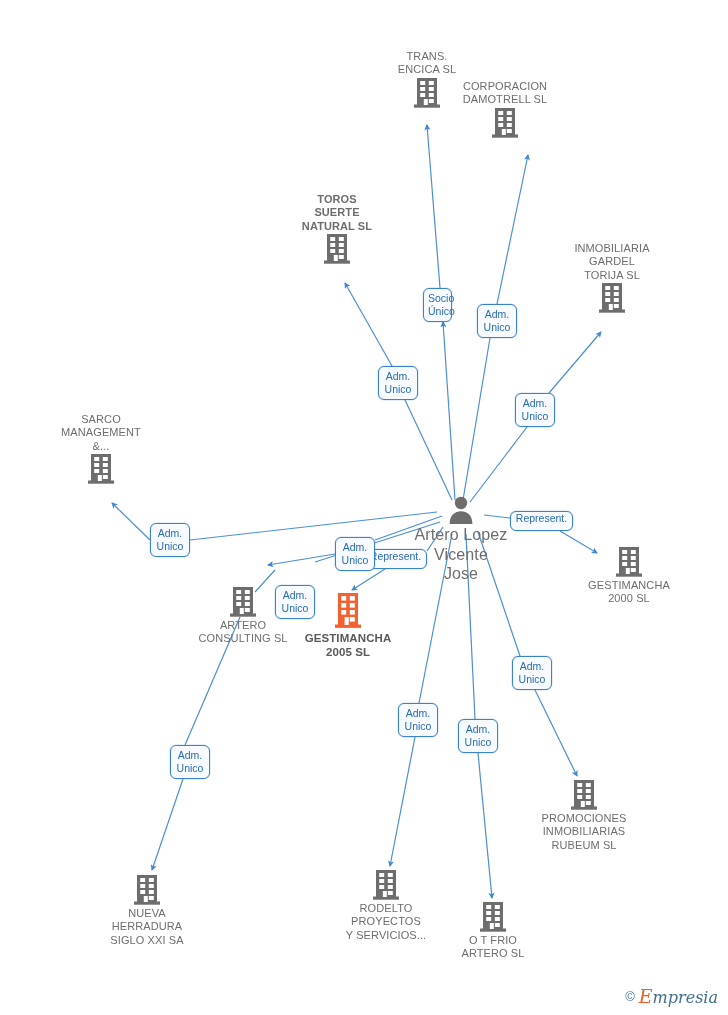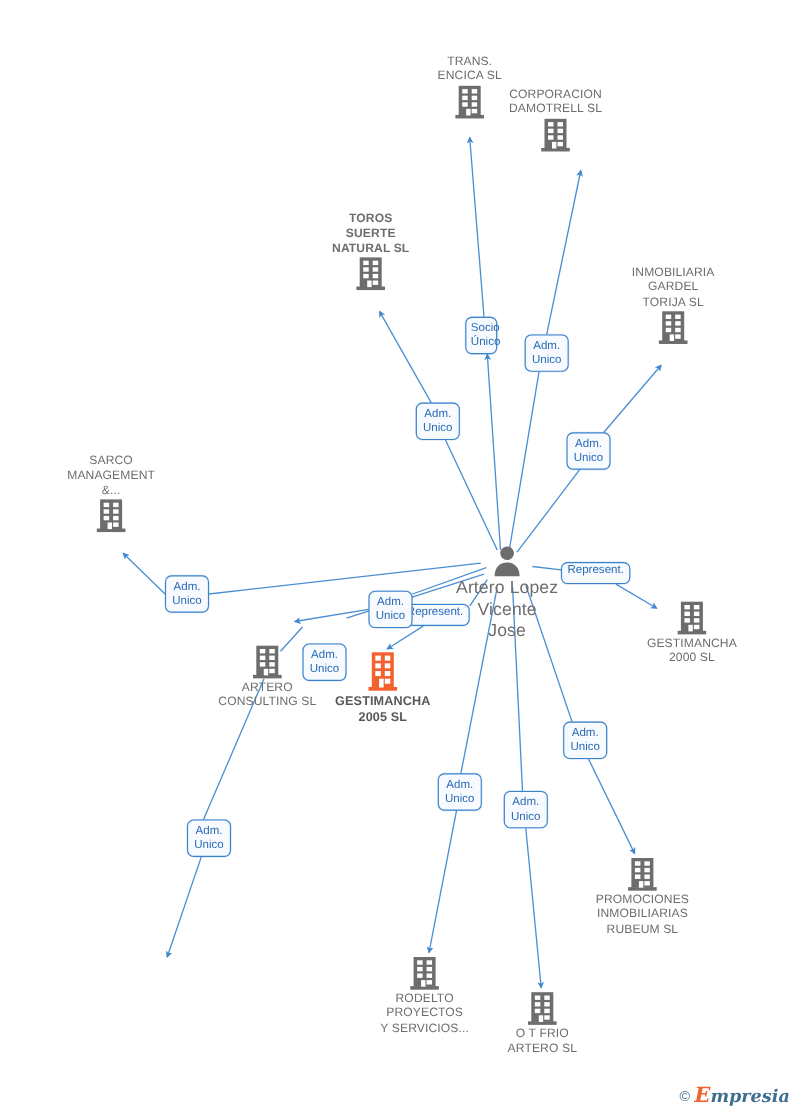--- a/index.html
+++ b/index.html
@@ -82,21 +82,20 @@
   }
   .footer-logo .copy {
     color: #3f6f8e;
     font-size: 13px;
   }
   .footer-logo .brand {
     font-family: "DejaVu Serif", serif;
     font-style: italic;
     font-size: 16px;
     color: #3f6f8e;
-    font-weight: bold;
   }
   .footer-logo .brand .cap {
     color: #f0622c;
     font-size: 19px;
   }
 </style>
 </head>
 <body>
 
 <div id="graph-canvas">
@@ -310,20 +309,37 @@
       <rect x="7.2" y="16" width="5" height="4" fill="#fff"></rect>
         <rect x="15.8" y="16" width="5" height="4" fill="#fff"></rect>
       <rect x="10.8" y="22" width="4" height="6" fill="#fff"></rect>
       <rect x="15.8" y="22" width="5" height="4" fill="#fff"></rect>
     </svg>
     <span class="node-label">PROMOCIONES
 INMOBILIARIAS
 RUBEUM SL</span>
   </div>
 
+  <div class="node" style="left:147px; top:874px;">
+    <svg class="icon" width="28" height="32" viewBox="0 0 28 32">
+      <rect x="4" y="1" width="20" height="27" fill="#6d6d6d"></rect>
+      <rect x="1" y="27.5" width="26" height="3.2" fill="#6d6d6d"></rect>
+      <rect x="7.2" y="4" width="5" height="4" fill="#fff"></rect>
+        <rect x="15.8" y="4" width="5" height="4" fill="#fff"></rect>
+      <rect x="7.2" y="10" width="5" height="4" fill="#fff"></rect>
+        <rect x="15.8" y="10" width="5" height="4" fill="#fff"></rect>
+      <rect x="7.2" y="16" width="5" height="4" fill="#fff"></rect>
+        <rect x="15.8" y="16" width="5" height="4" fill="#fff"></rect>
+      <rect x="10.8" y="22" width="4" height="6" fill="#fff"></rect>
+      <rect x="15.8" y="22" width="5" height="4" fill="#fff"></rect>
+    </svg>
+    <span class="node-label">NUEVA
+HERRADURA
+SIGLO XXI SA</span>
+  </div>
 
   <div class="node" style="left:386px; top:869px;">
     <svg class="icon" width="28" height="32" viewBox="0 0 28 32">
       <rect x="4" y="1" width="20" height="27" fill="#6d6d6d"></rect>
       <rect x="1" y="27.5" width="26" height="3.2" fill="#6d6d6d"></rect>
       <rect x="7.2" y="4" width="5" height="4" fill="#fff"></rect>
         <rect x="15.8" y="4" width="5" height="4" fill="#fff"></rect>
       <rect x="7.2" y="10" width="5" height="4" fill="#fff"></rect>
         <rect x="15.8" y="10" width="5" height="4" fill="#fff"></rect>
       <rect x="7.2" y="16" width="5" height="4" fill="#fff"></rect>

